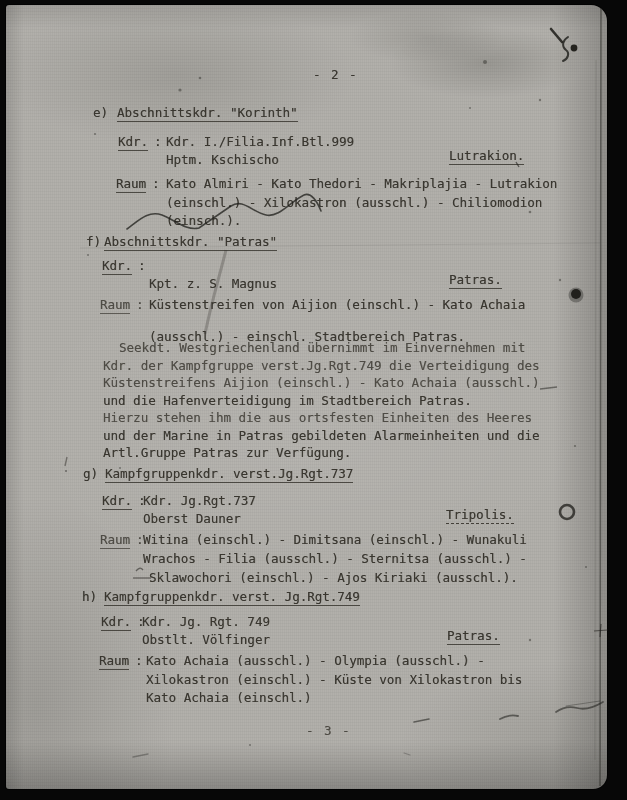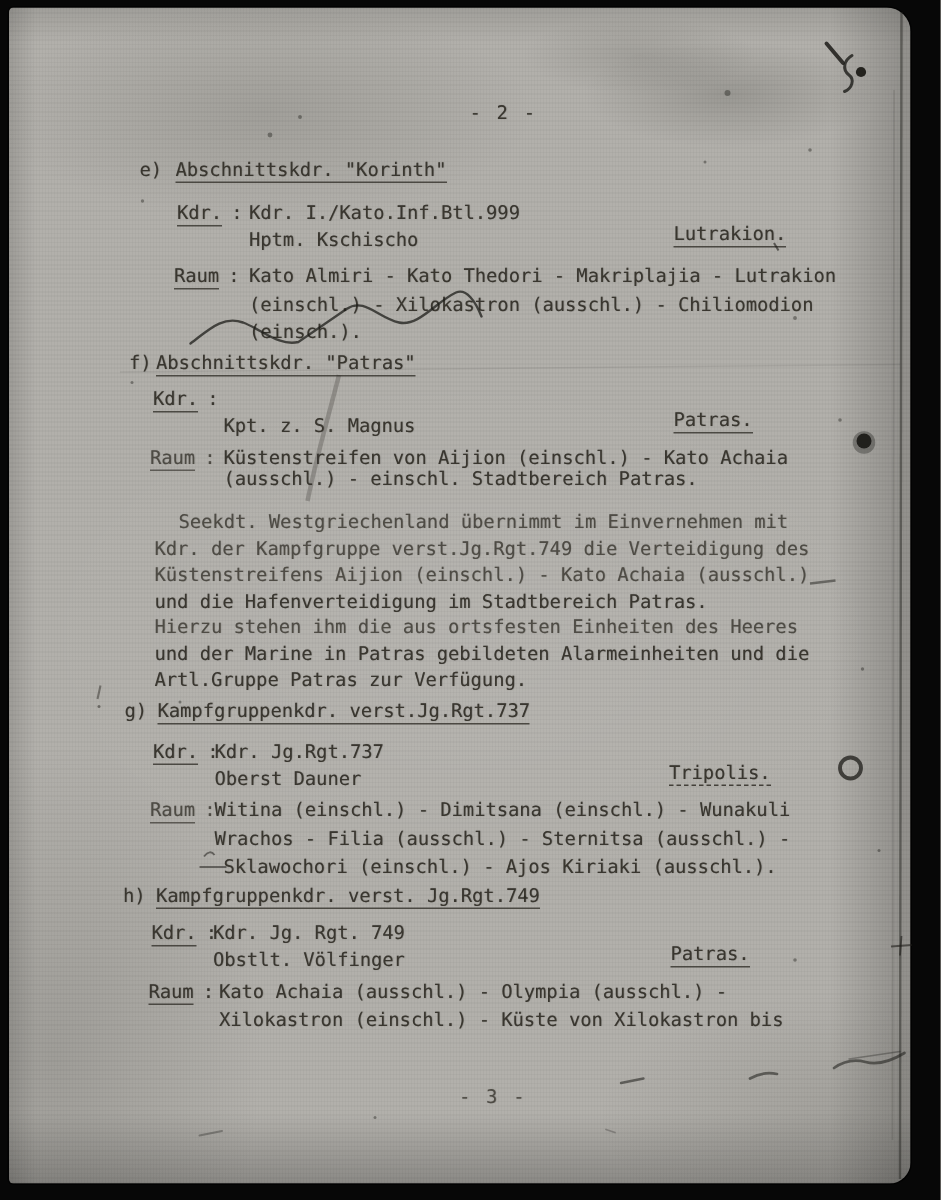--- a/index.html
+++ b/index.html
@@ -46,36 +46,36 @@
 
 <div class="paper">
   <div class="txt">
 
     <div class="ln" style="left:307px;top:62px;letter-spacing:1.5px">- 2 -</div>
     <div class="ln faded" style="left:300px;top:718px;letter-spacing:1.5px">- 3 -</div>
 
     <div class="ln" style="left:87px;top:100px">e)</div>
     <div class="ln" style="left:111px;top:100px"><span class="ul">Abschnittskdr. "Korinth"</span></div>
     <div class="ln" style="left:112px;top:129px"><span class="ul">Kdr.</span><span class="colon">:</span></div>
-    <div class="ln" style="left:160px;top:129px">Kdr. I./Kato.Inf.Btl.999</div>
+    <div class="ln" style="left:160px;top:129px">Kdr. I./Filia.Inf.Btl.999</div>
     <div class="ln" style="left:160px;top:147px">Hptm. Kschischo</div>
     <div class="ln" style="left:443px;top:143px"><span class="ul">Lutrakion.</span></div>
     <div class="ln" style="left:110px;top:171px"><span class="ul">Raum</span><span class="colon">:</span></div>
     <div class="ln" style="left:160px;top:171px">Kato Almiri - Kato Thedori - Makriplajia - Lutrakion</div>
     <div class="ln" style="left:160px;top:190px">(einschl.) - Xilokastron (ausschl.) - Chiliomodion</div>
     <div class="ln" style="left:160px;top:208px">(einsch.).</div>
 
     <div class="ln" style="left:80px;top:229px">f)</div>
     <div class="ln" style="left:98px;top:229px"><span class="ul">Abschnittskdr. "Patras"</span></div>
     <div class="ln" style="left:96px;top:253px"><span class="ul">Kdr.</span><span class="colon">:</span></div>
     <div class="ln" style="left:143px;top:271px">Kpt. z. S. Magnus</div>
     <div class="ln" style="left:443px;top:267px"><span class="ul">Patras.</span></div>
     <div class="ln faded" style="left:94px;top:292px"><span class="ul">Raum</span><span class="colon">:</span></div>
     <div class="ln" style="left:143px;top:292px">Küstenstreifen von Aijion (einschl.) - Kato Achaia</div>
-    <div class="ln" style="left:143px;top:306px">(ausschl.) - einschl. Stadtbereich Patras.</div>
+    <div class="ln" style="left:143px;top:324px">(ausschl.) - einschl. Stadtbereich Patras.</div>
     <div class="ln faded" style="left:113px;top:335px">Seekdt. Westgriechenland übernimmt im Einvernehmen mit</div>
     <div class="ln faded" style="left:97px;top:353px">Kdr. der Kampfgruppe verst.Jg.Rgt.749 die Verteidigung des</div>
     <div class="ln faded" style="left:97px;top:370px">Küstenstreifens Aijion (einschl.) - Kato Achaia (ausschl.)</div>
     <div class="ln faded" style="left:97px;top:405px">Hierzu stehen ihm die aus ortsfesten Einheiten des Heeres</div>
     <div class="ln" style="left:97px;top:388px">und die Hafenverteidigung im Stadtbereich Patras.</div>
     <div class="ln" style="left:97px;top:423px">und der Marine in Patras gebildeten Alarmeinheiten und die</div>
     <div class="ln" style="left:97px;top:440px">Artl.Gruppe Patras zur Verfügung.</div>
 
     <div class="ln" style="left:77px;top:461px">g)</div>
     <div class="ln" style="left:99px;top:461px"><span class="ul">Kampfgruppenkdr. verst.Jg.Rgt.737</span></div>
@@ -90,20 +90,21 @@
 
     <div class="ln" style="left:76px;top:584px">h)</div>
     <div class="ln" style="left:98px;top:584px"><span class="ul">Kampfgruppenkdr. verst. Jg.Rgt.749</span></div>
     <div class="ln" style="left:95px;top:609px"><span class="ul">Kdr.</span><span class="colon">:</span></div>
     <div class="ln" style="left:136px;top:609px">Kdr. Jg. Rgt. 749</div>
     <div class="ln" style="left:136px;top:627px">Obstlt. Völfinger</div>
     <div class="ln" style="left:441px;top:623px"><span class="ul">Patras.</span></div>
     <div class="ln" style="left:93px;top:648px"><span class="ul">Raum</span><span class="colon">:</span></div>
     <div class="ln" style="left:140px;top:648px">Kato Achaia (ausschl.) - Olympia (ausschl.) -</div>
     <div class="ln" style="left:140px;top:667px">Xilokastron (einschl.) - Küste von Xilokastron bis</div>
+    <div class="ln" style="left:140px;top:685px">Kato Achaia (einschl.)</div>
   </div>
 </div>
 
 <svg class="marks" viewBox="0 0 627 800">
 
   <line x1="601" y1="8" x2="600" y2="786" stroke="rgba(40,39,35,.5)" stroke-width="1.6"></line>
   <line x1="596" y1="60" x2="595" y2="760" stroke="rgba(40,39,35,.15)" stroke-width="1"></line>
 
   <g stroke="#1c1b18" fill="none" stroke-linecap="round">
     <path d="M551,29 l11,13" stroke-width="2.6" opacity=".85"></path>

